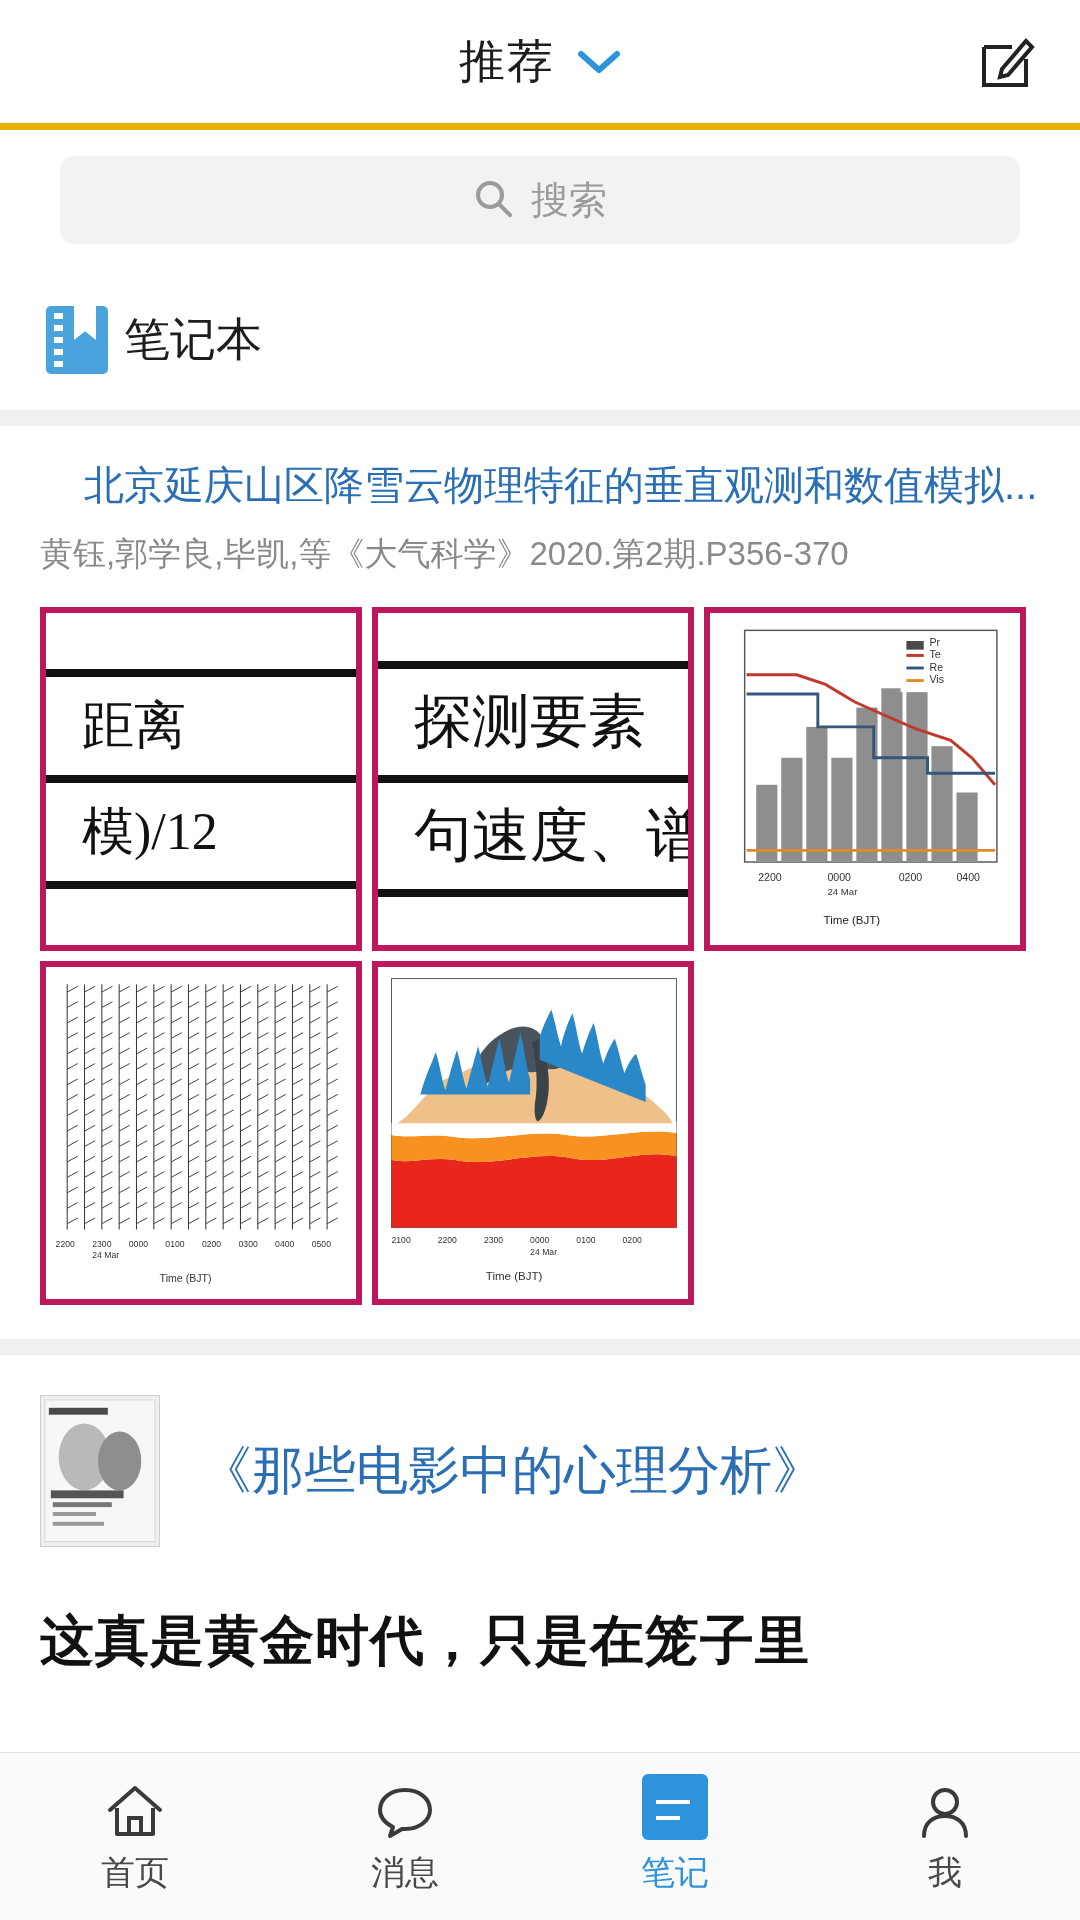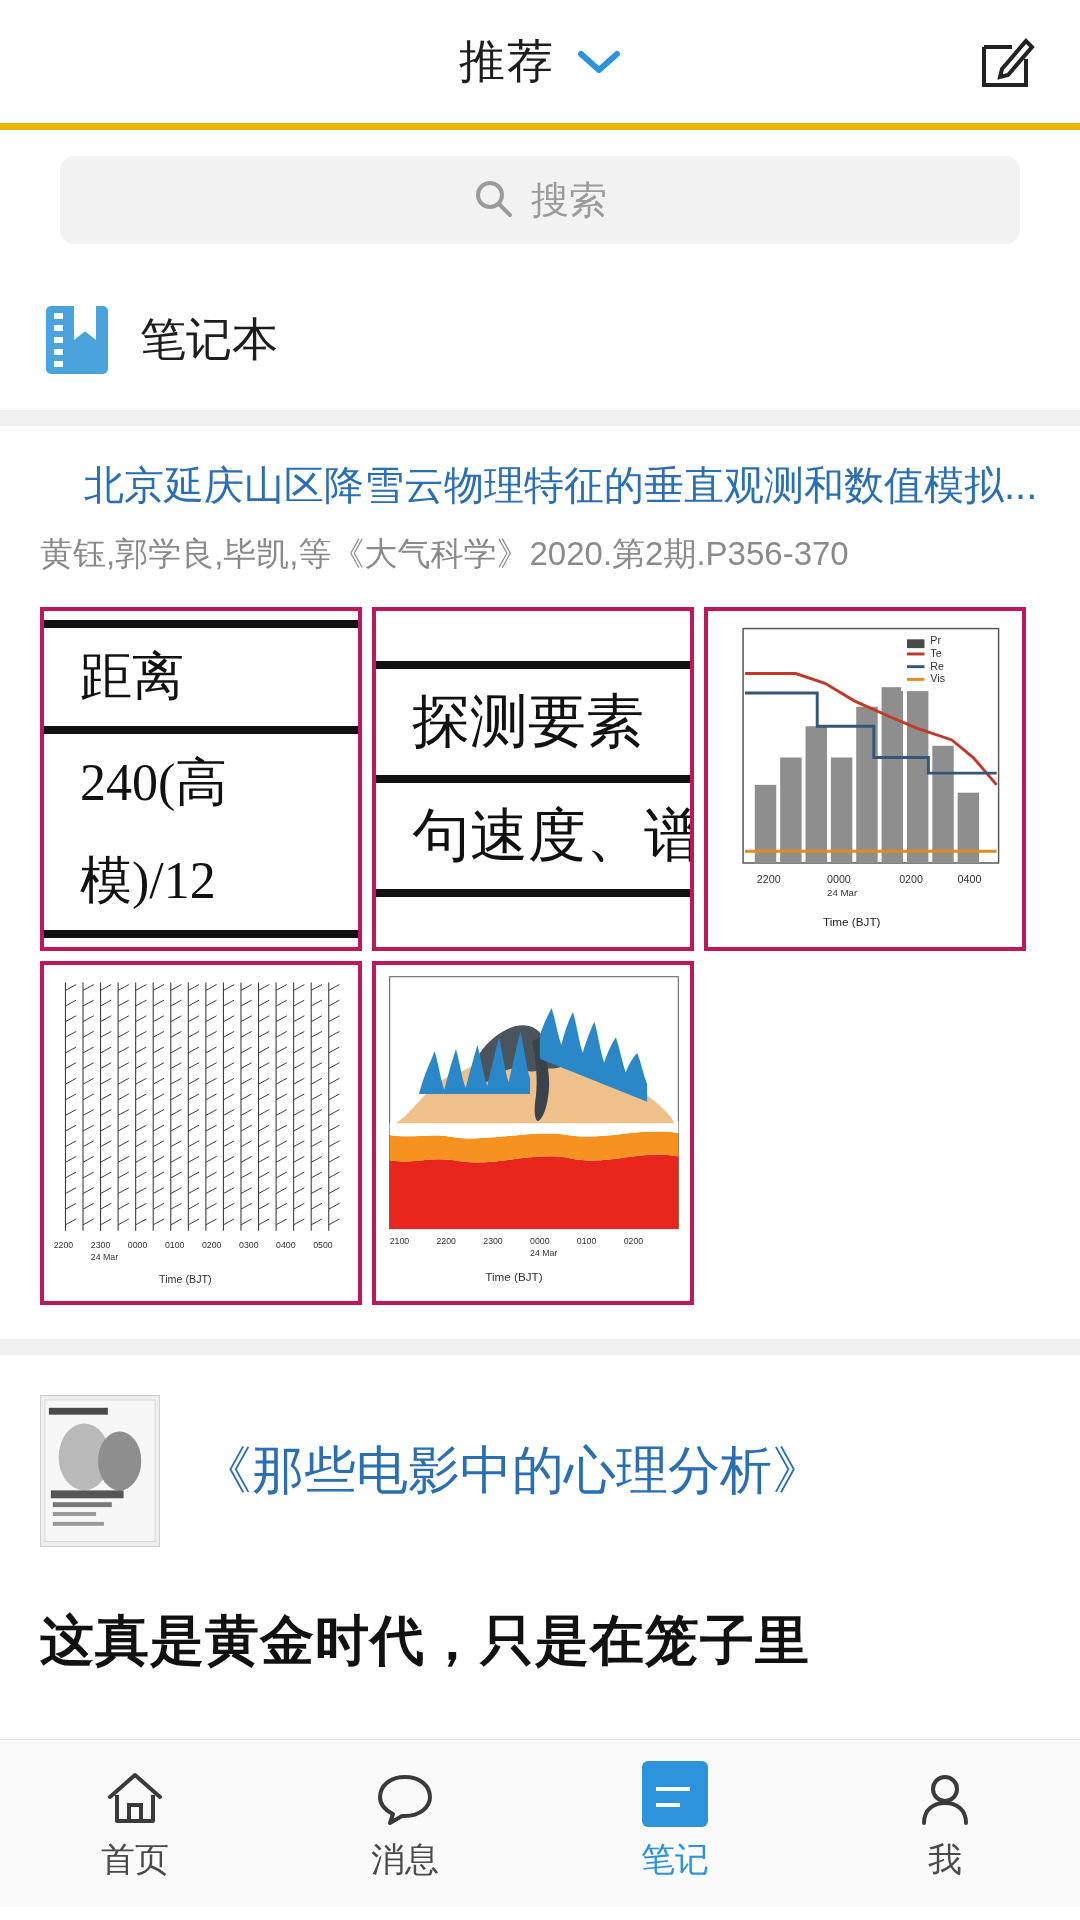--- a/index.html
+++ b/index.html
@@ -60,21 +60,21 @@
   .search-ph {
     font-size: 38px;
     color: #9b9b9b;
   }
 
   
   .notebook-row {
     flex: 0 0 140px;
     display: flex; align-items: center;
     padding: 0 46px;
-    gap: 32px;
+    gap: 16px;
     background: #fff;
   }
   .nb-icon {
     width: 62px; height: 68px;
     position: relative;
     background: #4ba3dd;
     border-radius: 5px;
   }
   .nb-icon::before {
     
@@ -132,21 +132,21 @@
 
   .thumbs {
     margin-top: 30px;
     display: flex;
     flex-wrap: wrap;
     gap: 10px;
   }
   .thumb {
     width: 322px;
     height: 344px;
-    border: 4px solid #be185d;
+    border: 6px solid #be185d;
     background: #fff;
     overflow: hidden;
     position: relative;
   }
   .thumb svg, .thumb .inner { display: block; width: 100%; height: 100%; }
 
   
   .tbl {
     width: 100%; height: 100%;
     display: flex; flex-direction: column; justify-content: center;
@@ -185,21 +185,21 @@
     margin-top: 58px;
     font-size: 54px;
     color: #111;
     letter-spacing: 1px;
     font-weight: bold;
   }
 
   
   .tabbar {
     position: absolute;
-    left: 0; bottom: 13px;
+    left: 0; bottom: 0;
     width: 1080px;
     height: 168px;
     background: #fafafa;
     border-top: 1px solid #e3e3e3;
     display: flex;
   }
   .tab {
     flex: 1;
     display: flex; flex-direction: column;
     align-items: center; justify-content: center;
@@ -273,21 +273,20 @@
     <div class="art-title">北京延庆山区降雪云物理特征的垂直观测和数值模拟...</div>
     <div class="art-meta">黄钰,郭学良,毕凯,等《大气科学》2020.第2期.P356-370</div>
 
     <div class="thumbs">
 
       <div class="thumb">
         <div class="tbl">
           <div class="rule"></div>
           <div class="cell">距离</div>
           <div class="rule"></div>
-          <div class="cell">240(高</div>
           <div class="cell">模)/12</div>
           <div class="rule"></div>
         </div>
       </div>
 
       <div class="thumb">
         <div class="tbl big">
           <div class="rule"></div>
           <div class="cell">探测要素</div>
           <div class="rule"></div>

